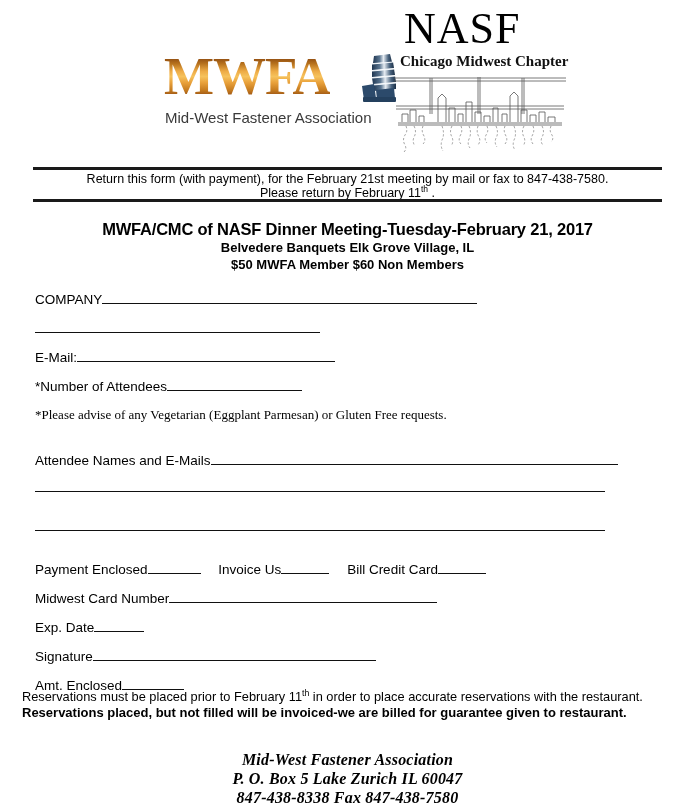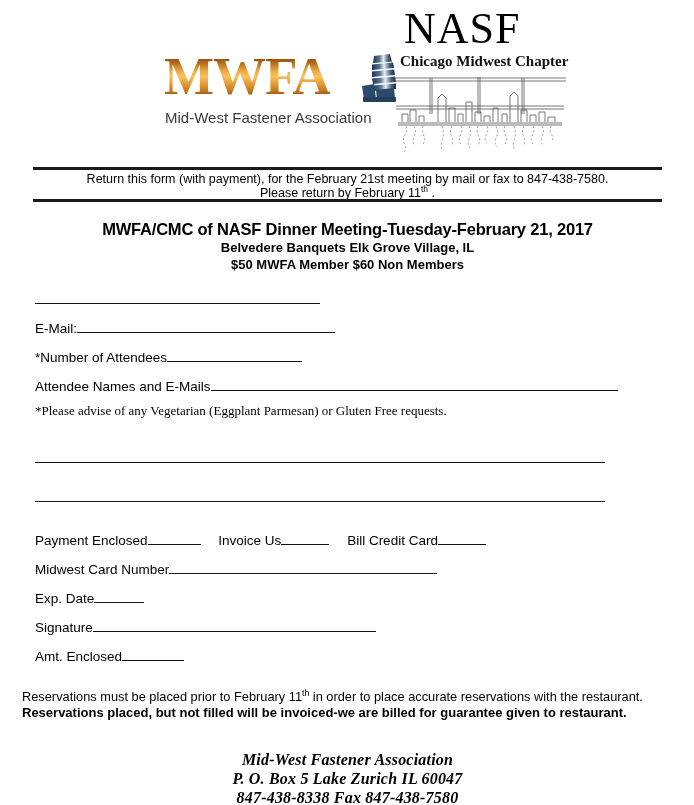--- a/index.html
+++ b/index.html
@@ -300,39 +300,42 @@
 <div class="rule" id="rule-bottom"></div>
 
 <div id="title-block">
   <div id="meeting-title">MWFA/CMC of NASF  Dinner Meeting-Tuesday-February 21, 2017</div>
   <div id="venue-line">Belvedere Banquets    Elk Grove Village, IL</div>
   <div id="price-line">$50 MWFA Member    $60 Non Members</div>
 </div>
 
 <div id="form-body">
 
+  <div class="frow">
+    <span class="flabel">COMPANY</span><span class="fill" style="width:375px"></span>
+  </div>
 
   <div class="frow">
     <span class="fill" style="width:285px"></span>
   </div>
 
   <div class="frow">
     <span class="flabel">E-Mail:</span><span class="fill" style="width:258px"></span>
   </div>
 
   <div class="frow">
     <span class="flabel">*Number of Attendees</span><span class="fill" style="width:135px"></span>
+  </div>
+
+  <div class="frow note-serif" style="height:45px">
+    <span>*Please advise of any Vegetarian (Eggplant Parmesan) or Gluten Free requests.</span>
   </div>
 
   <div class="frow" style="height:25px">
     <span class="flabel">Attendee Names and E-Mails</span><span class="fill" style="width:407px"></span>
-  </div>
-
-  <div class="frow note-serif" style="height:45px">
-    <span>*Please advise of any Vegetarian (Eggplant Parmesan) or Gluten Free requests.</span>
   </div>
 
   <div class="frow" style="height:25px">
     <div class="blankline" style="margin-top:14px"></div>
   </div>
 
   <div class="frow" style="height:31px">
     <div class="blankline" style="margin-top:14px"></div>
   </div>
 

